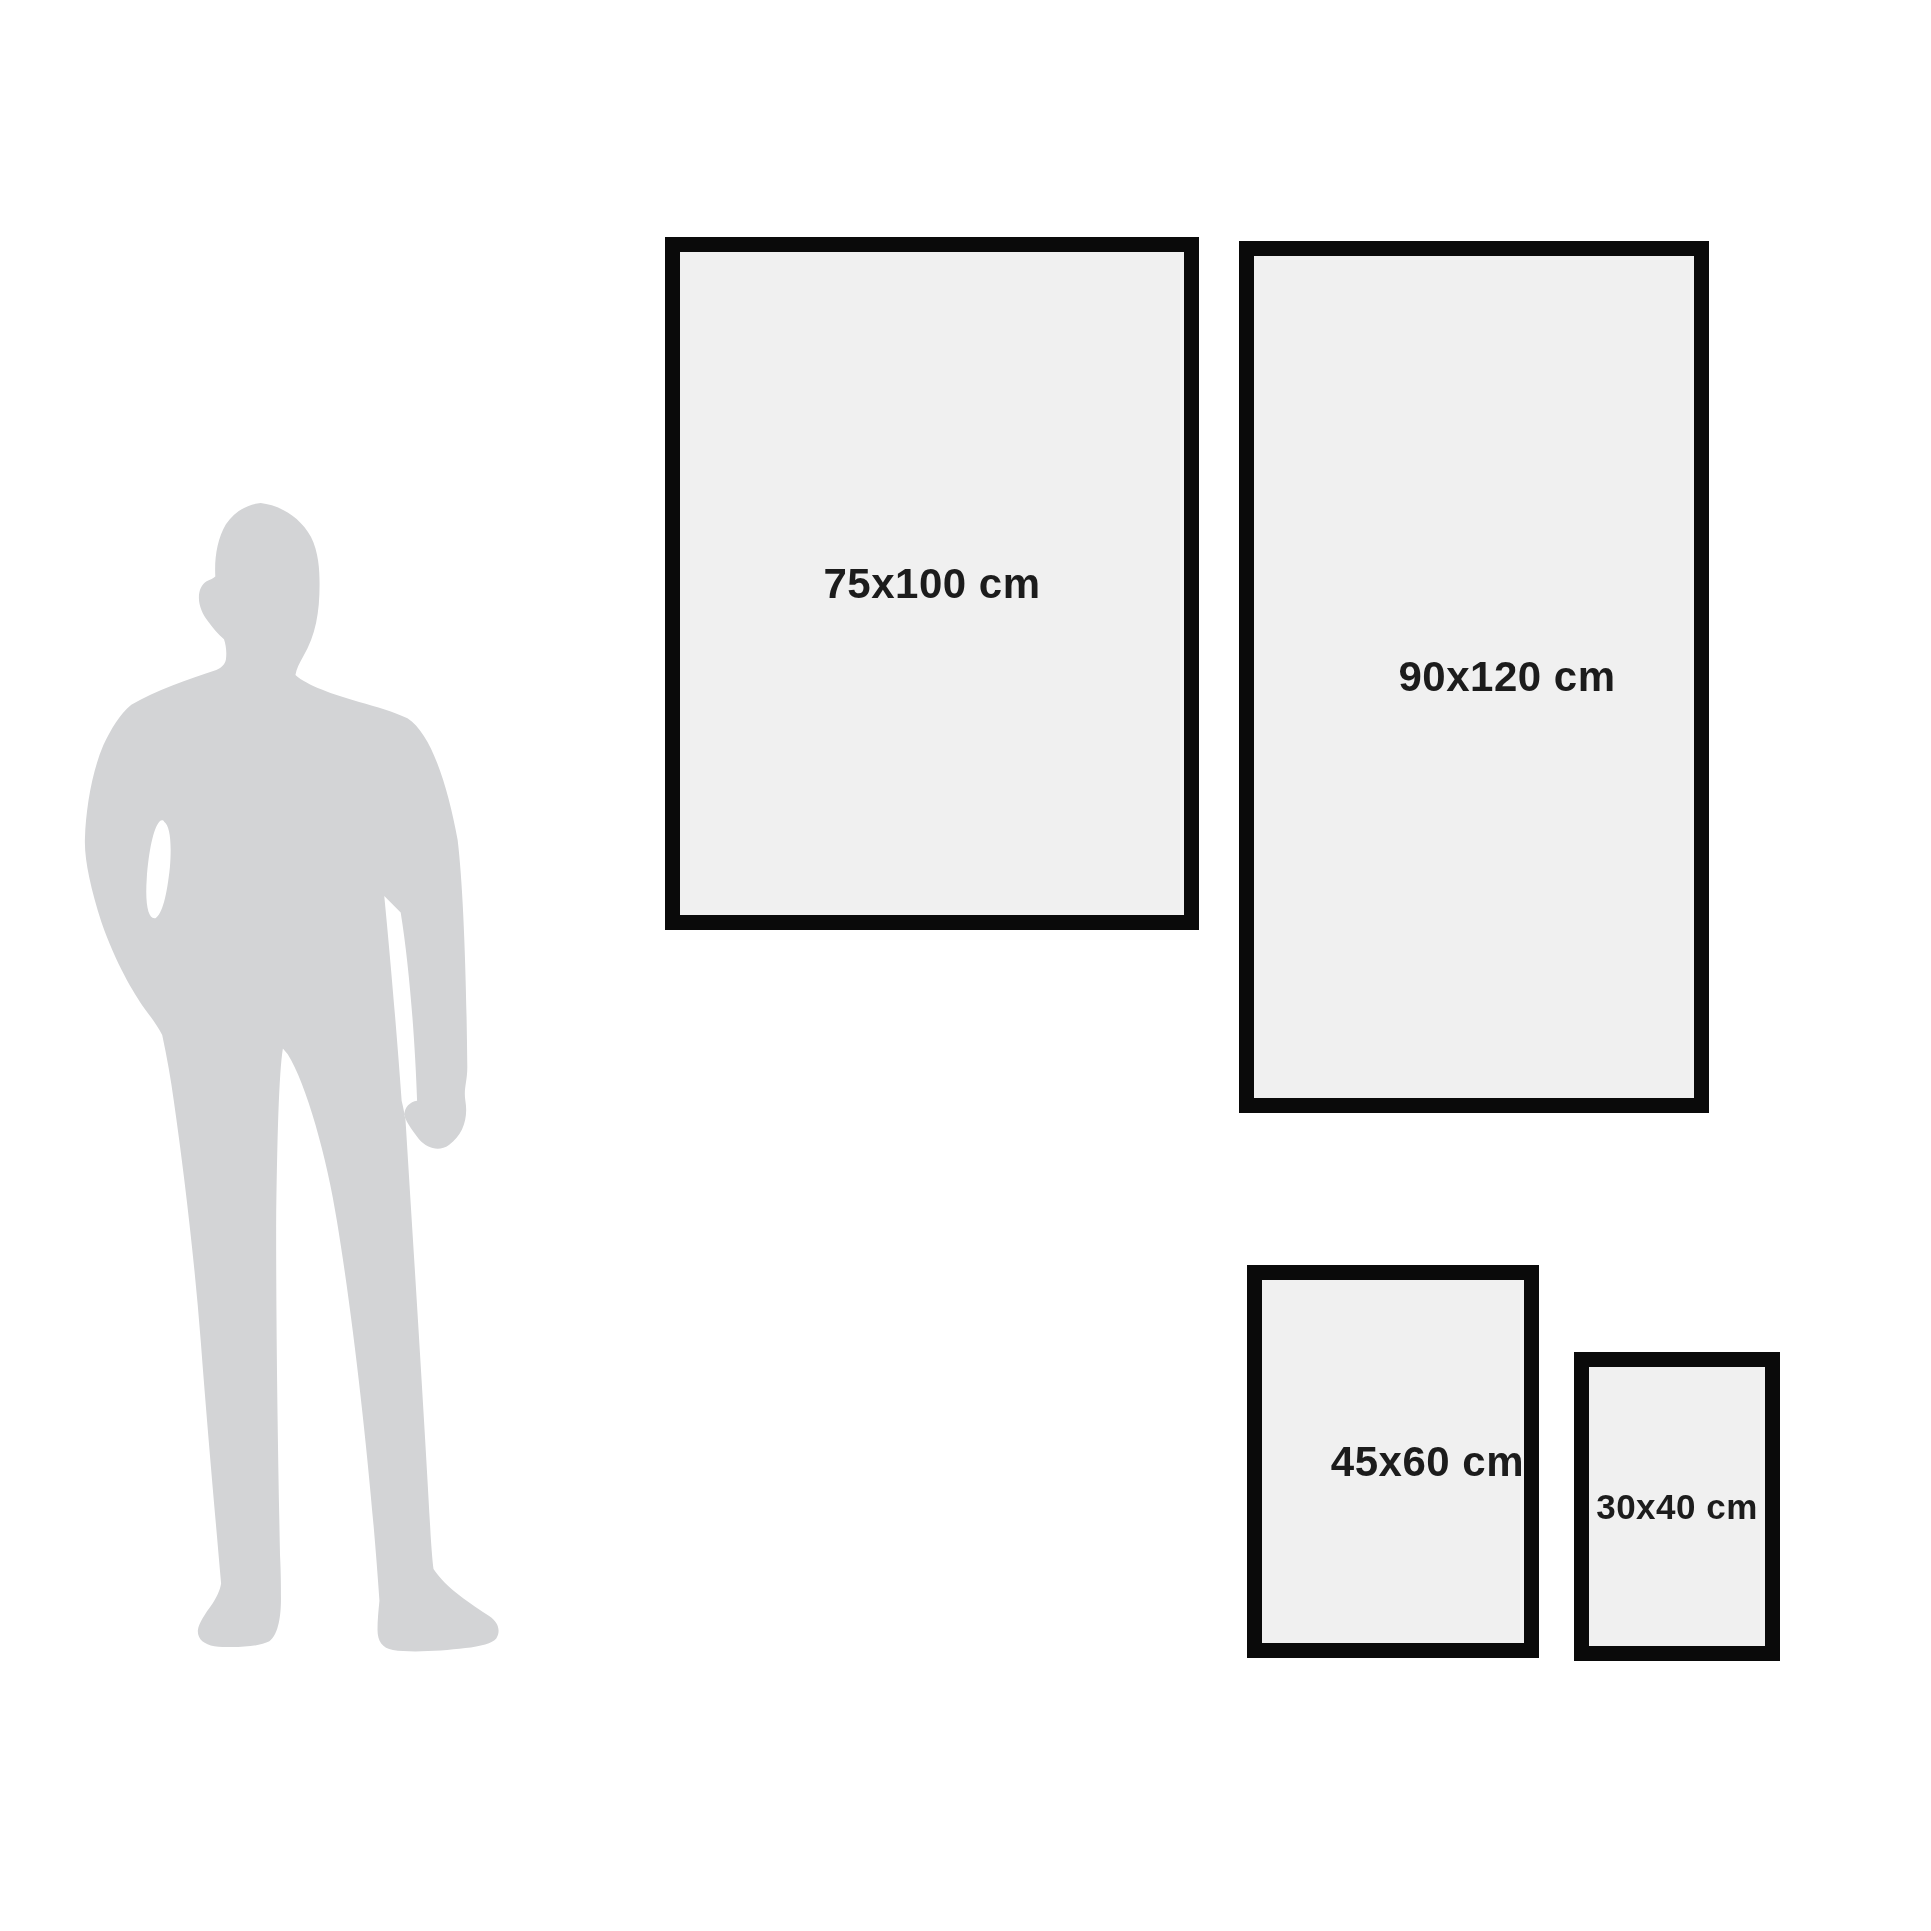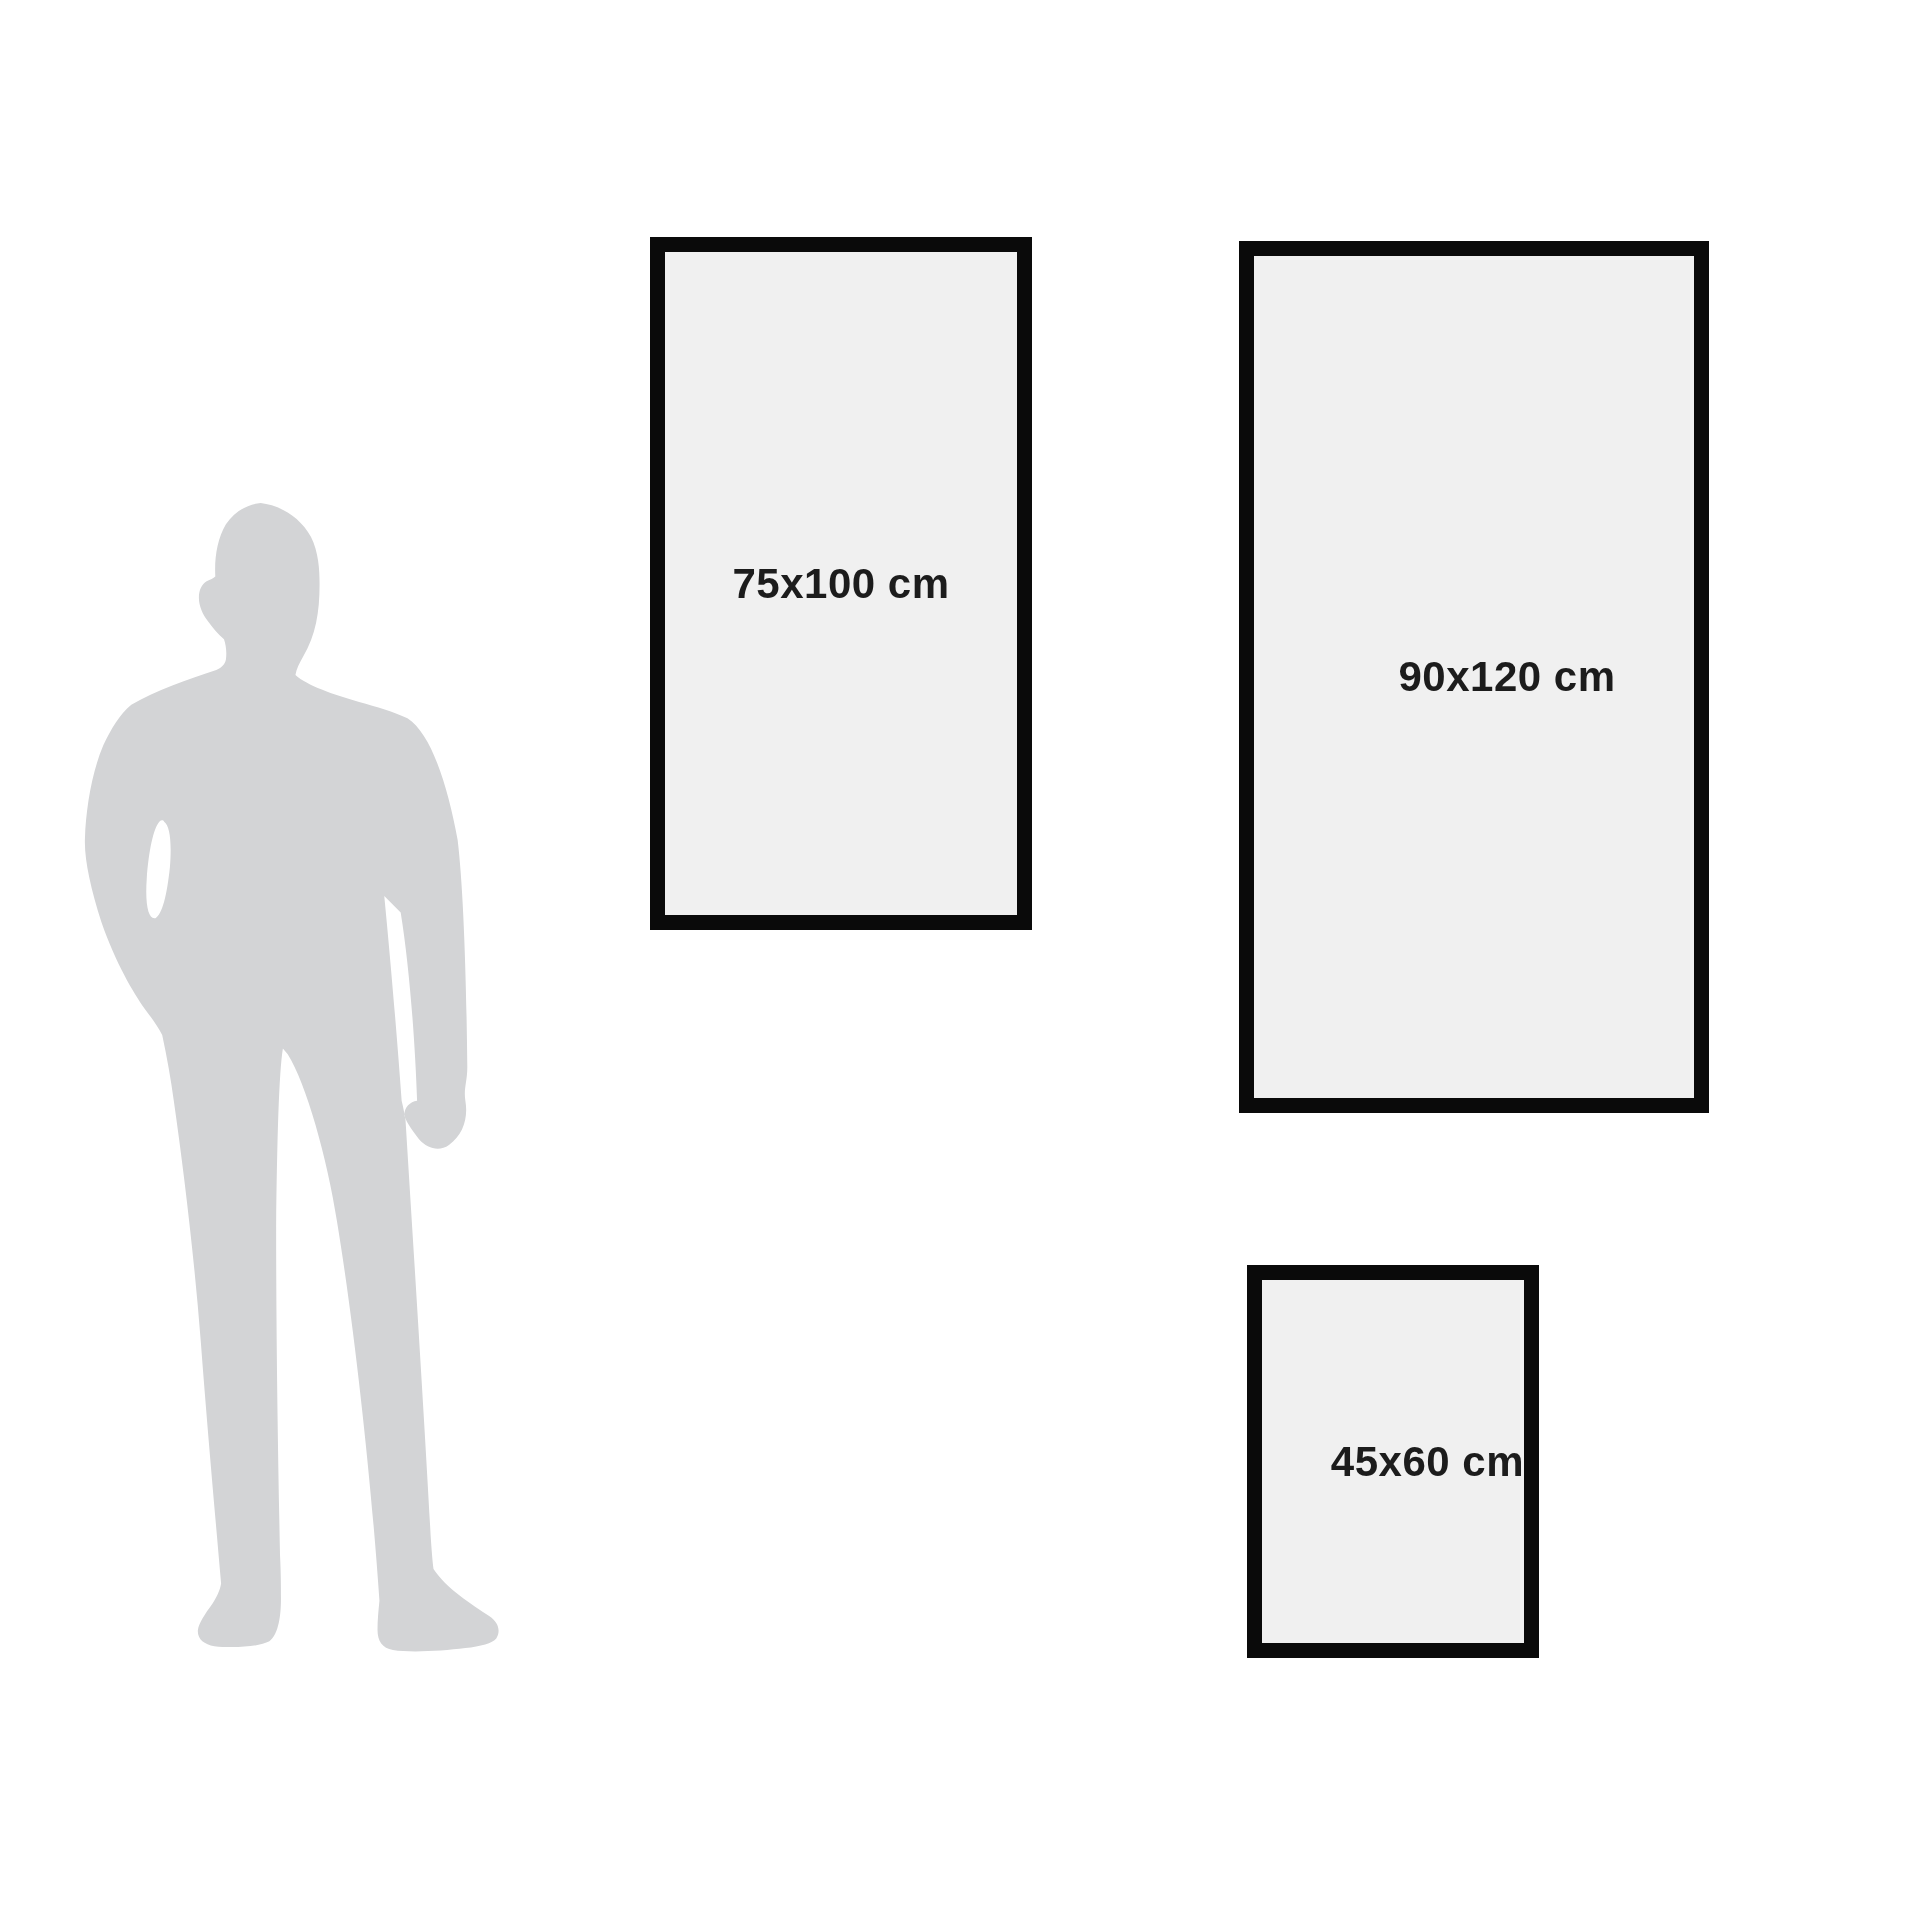--- a/index.html
+++ b/index.html
@@ -26,21 +26,21 @@
     align-items: center;
     justify-content: center;
   }
   .lbl {
     font-weight: 700;
     font-size: 42px;
     color: #1c1c1c;
     letter-spacing: 0.5px;
     white-space: nowrap;
   }
-  .f1 { left: 650px;  top: 237px;  width: 382px; height: 693px; }
+  .f1 { left: 665px;  top: 237px;  width: 534px; height: 693px; }
   .f2 { left: 1239px; top: 241px;  width: 470px; height: 872px; align-items: center; }
   .f2 .lbl { transform: translateX(33px); }
   .f3 { left: 666px;  top: 1038px; width: 404px; height: 620px; }
   .f4 { left: 1247px; top: 1265px; width: 292px; height: 393px; justify-content: flex-end; }
   .f5 { left: 1574px; top: 1352px; width: 206px; height: 309px; }
   .f5 .lbl { font-size: 35px; }
 </style>
 </head>
 <body>
 
@@ -118,15 +118,18 @@
 
   <div class="frame f2">
     <span class="lbl">90x120 cm</span>
   </div>
 
 
   <div class="frame f4">
     <span class="lbl">45x60 cm</span>
   </div>
 
+  <div class="frame f5">
+    <span class="lbl">30x40 cm</span>
+  </div>
 
 </div>
 
 
 </body></html>

